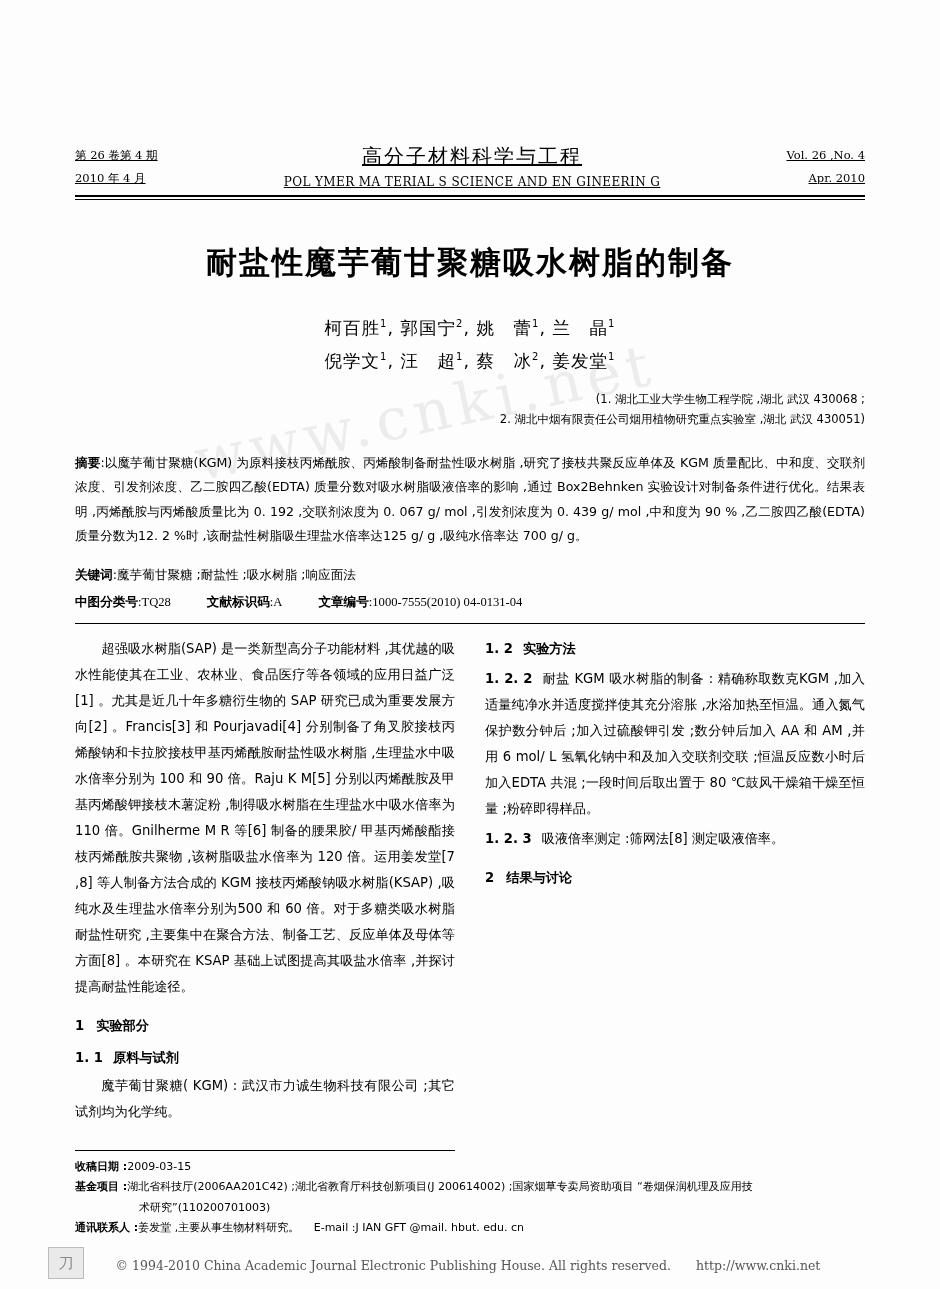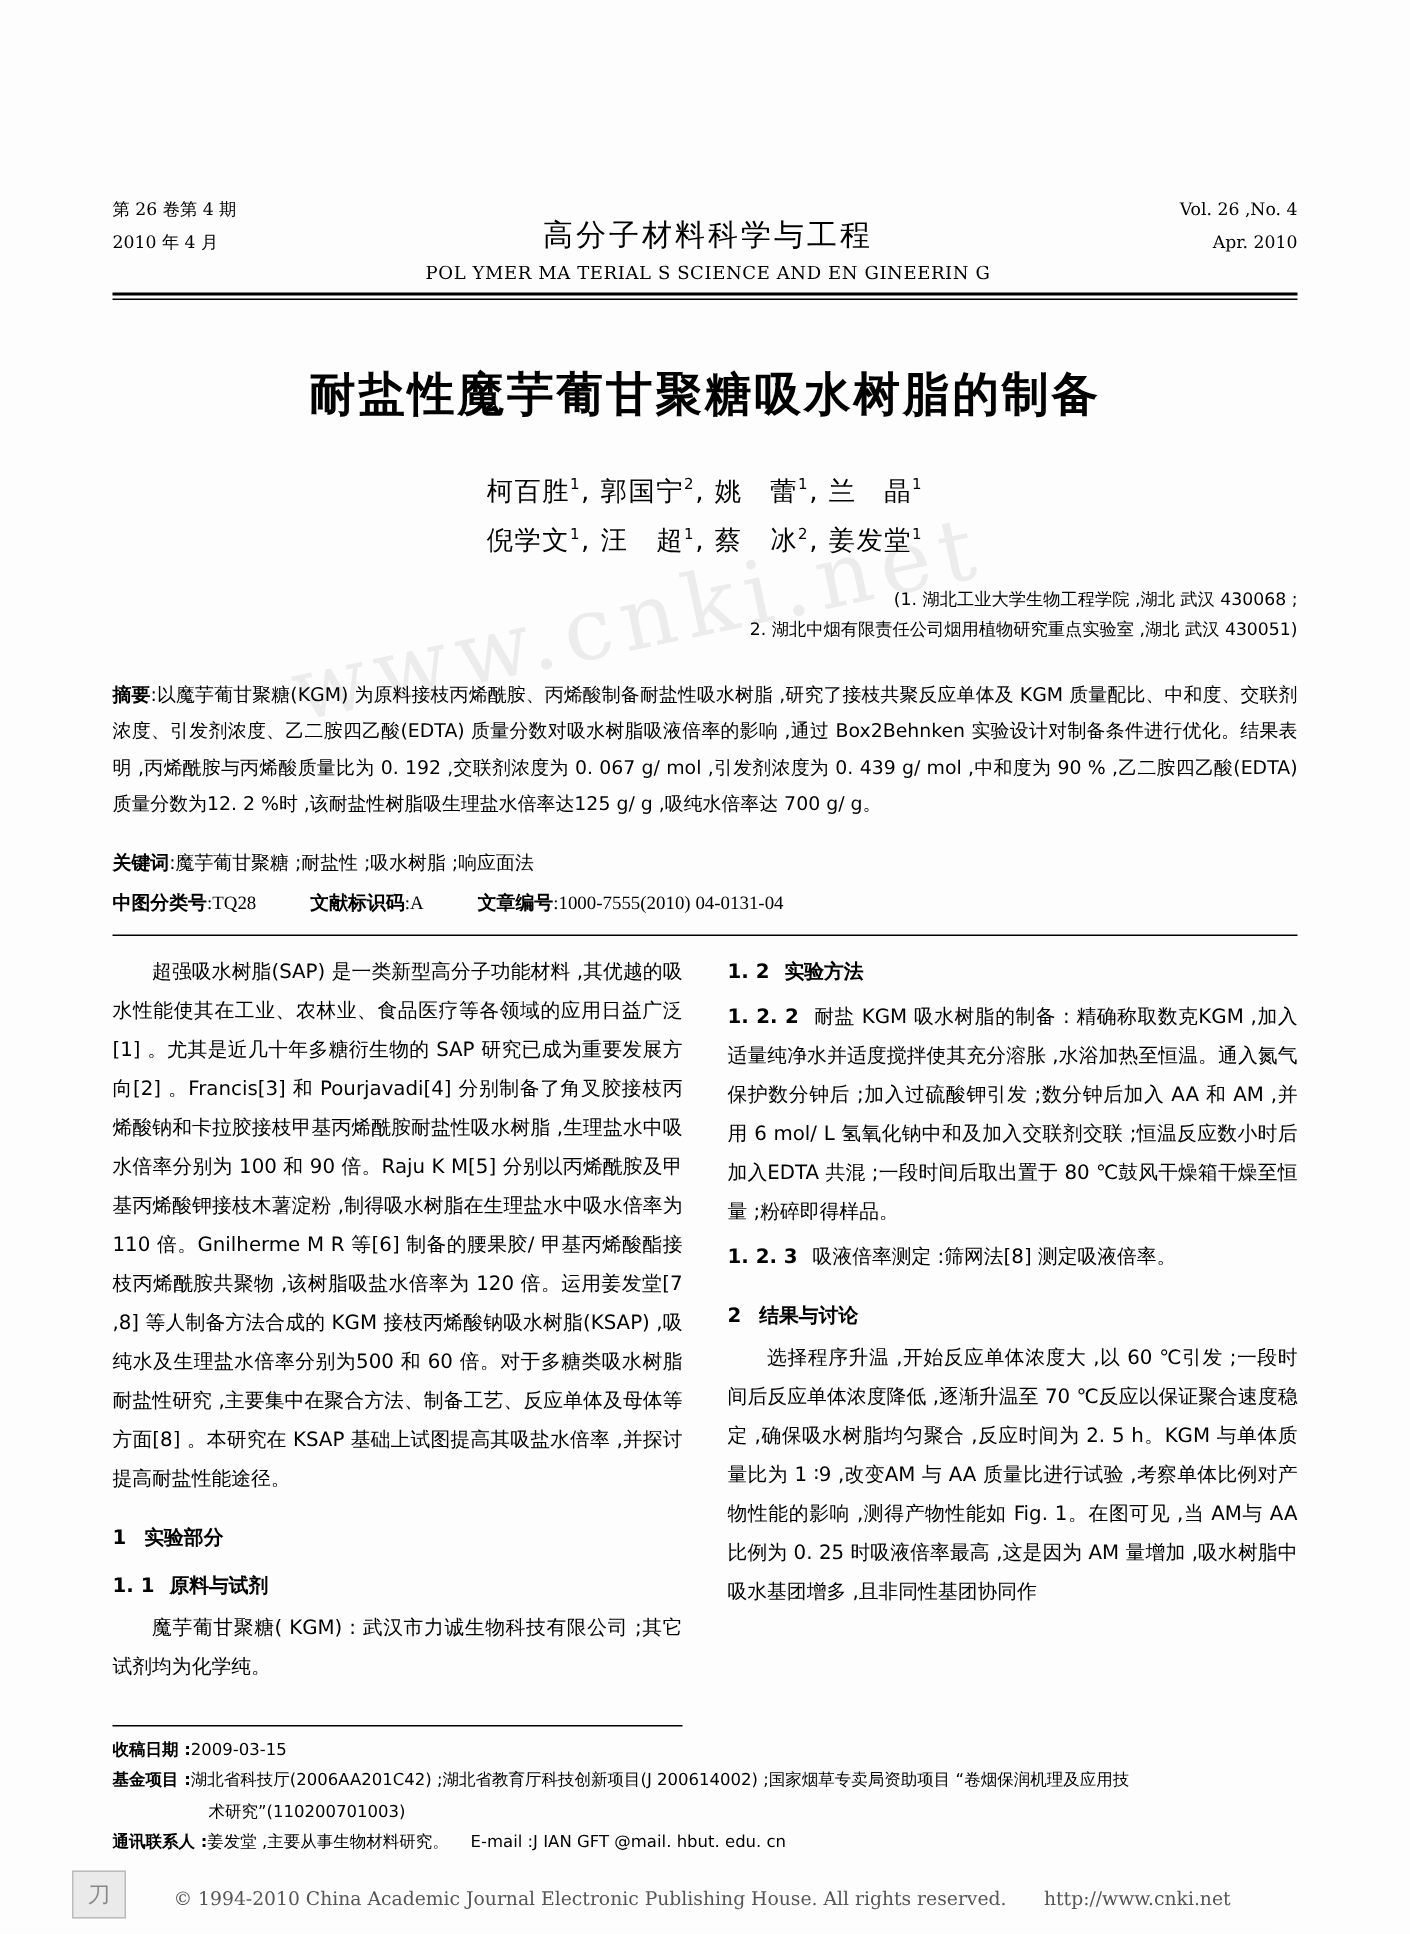--- a/index.html
+++ b/index.html
@@ -25,23 +25,24 @@
   .content {
     position: absolute;
     left: 75px;
     top: 108px;
     width: 790px;
   }
 
   
   .journal-head {
     display: flex;
-    align-items: center;
+    align-items: flex-end;
     justify-content: space-between;
     padding-bottom: 4px;
+    text-decoration: underline;
   }
   .jh-left, .jh-right {
     font-size: 11.5px;
     line-height: 1.95;
     font-family: "DejaVu Serif", serif;
     white-space: nowrap;
     padding-top: 3px;
   }
   .jh-right { text-align: right; }
   .jh-center {
@@ -317,21 +318,20 @@
 
         <div class="run">
           <span class="num">1. 2. 3</span><span>吸液倍率测定 :筛网法[8] 测定吸液倍率。</span>
         </div>
 
         <div class="sec">
           <span class="num">2</span><span>结果与讨论</span>
         </div>
 
 
-        <p>选择程序升温 ,开始反应单体浓度大 ,以 60 ℃引发 ;一段时间后反应单体浓度降低 ,逐渐升温至 70 ℃反应以保证聚合速度稳定 ,确保吸水树脂均匀聚合 ,反应时间为 2. 5 h。KGM 与单体质量比为 1 ∶9 ,改变AM 与 AA 质量比进行试验 ,考察单体比例对产物性能的影响 ,测得产物性能如 Fig. 1。在图可见 ,当 AM与 AA 比例为 0. 25 时吸液倍率最高 ,这是因为 AM 量增加 ,吸水树脂中吸水基团增多 ,且非同性基团协同作</p>
       </div>
 
     </div>
   </div>
 
   <div class="watermark">www.cnki.net</div>
 
   <div class="footnotes">
     <div class="fn-rule"></div>
     <div class="fn-row">

